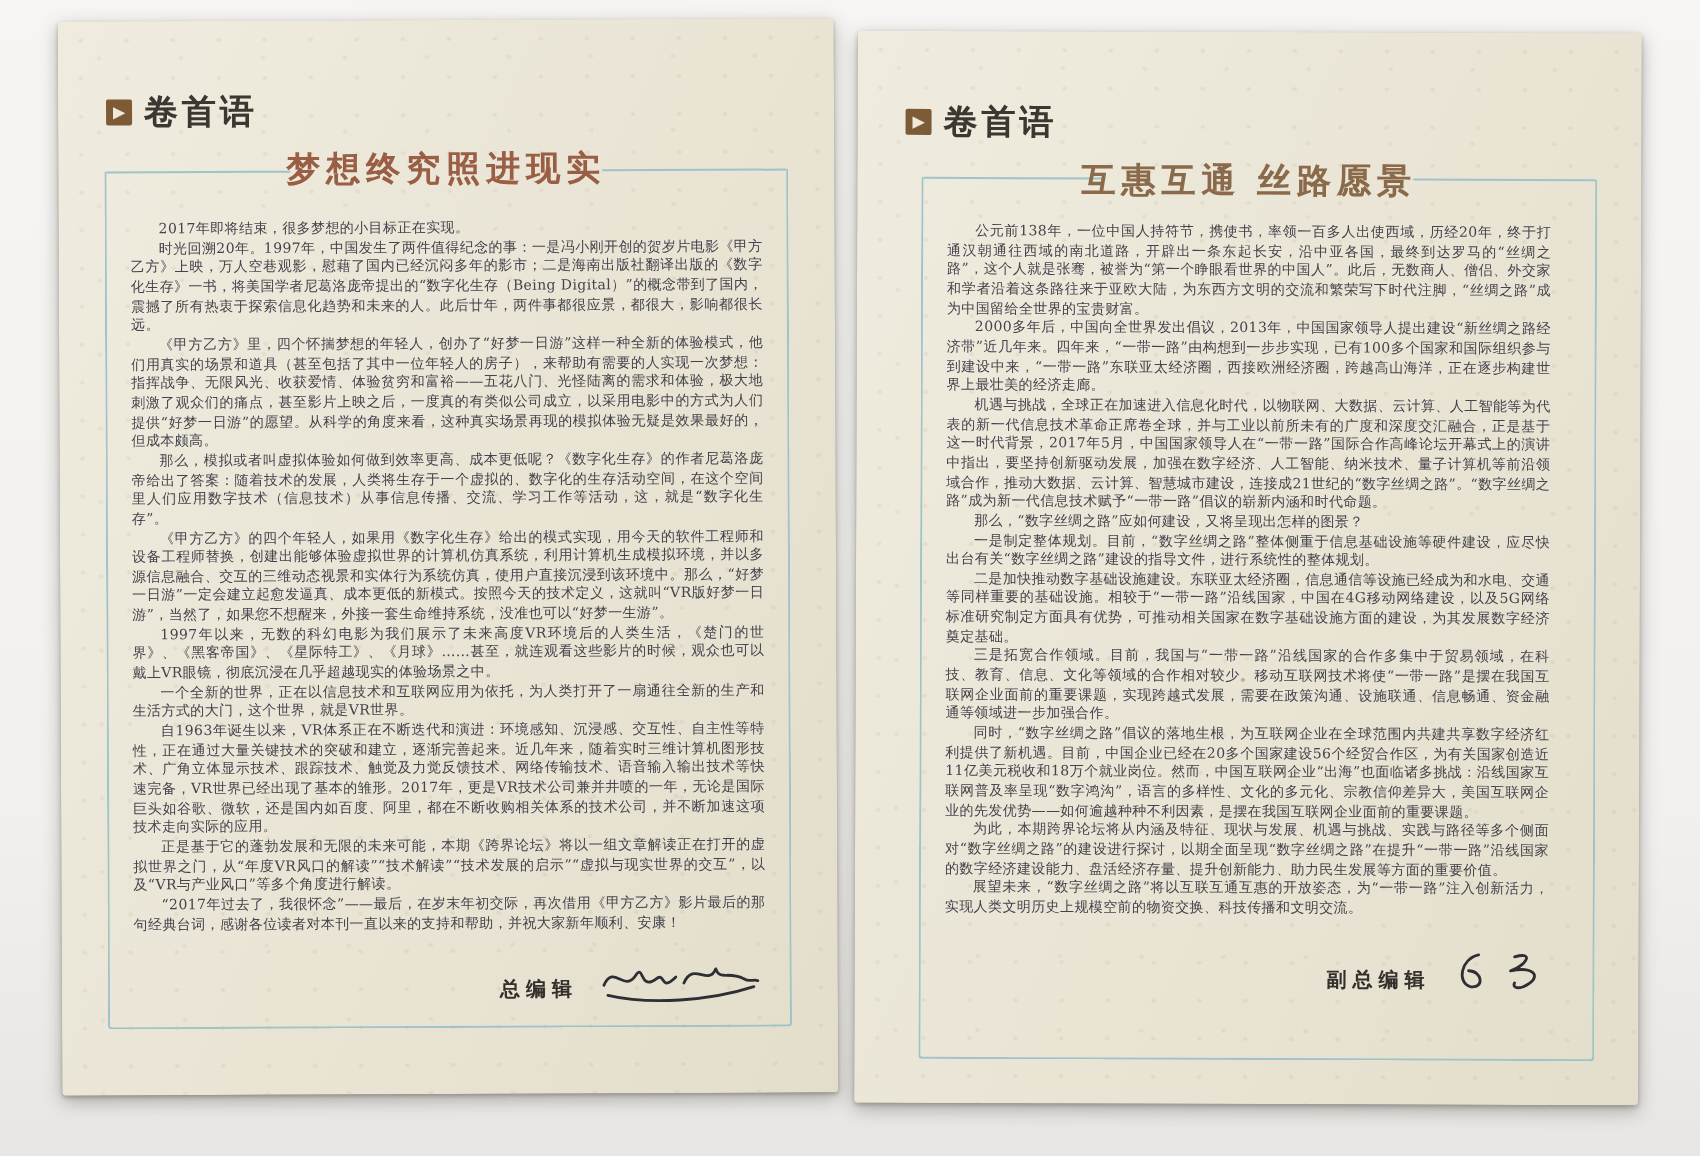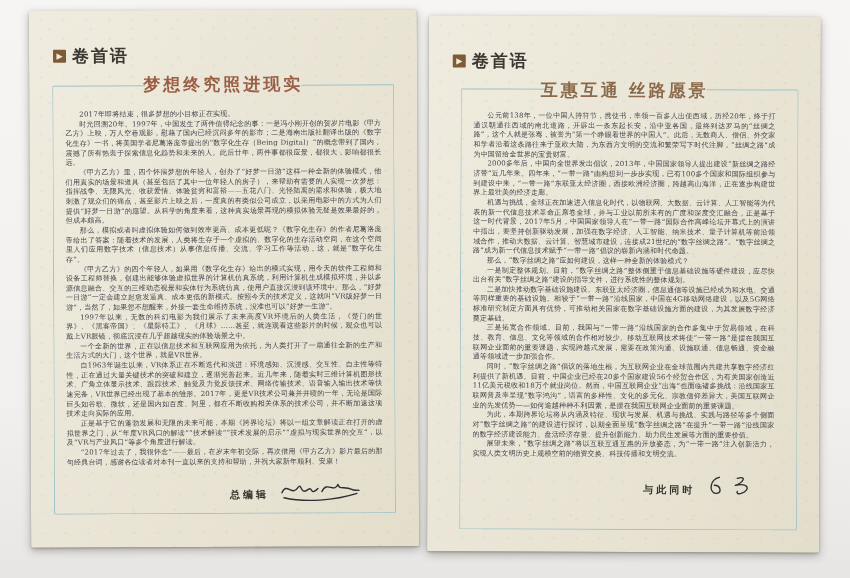--- a/index.html
+++ b/index.html
@@ -55,21 +55,21 @@
     position:absolute;
     font-family:"DejaVu Serif","Liberation Serif",serif;
     font-size:7px;line-height:1.38;color:#43434b;
     text-align:justify;letter-spacing:.2px;
   }
   .page-left .body-text{left:36px;right:36px;top:100px;}
   .page-right .body-text{left:45px;right:45px;top:96px;}
   .body-text p{margin:0;text-indent:2em;}
 
   .byline{
-    position:absolute;right:58px;
+    position:absolute;right:38px;
     display:flex;align-items:flex-end;gap:8px;
   }
   .page-left .byline{bottom:42px;}
   .page-right .byline{bottom:52px;}
   .byline-role{
     font-weight:bold;font-size:10px;color:#33302b;letter-spacing:3px;
     padding-bottom:3px;
   }
   .sig{display:block;}
   .sig path{stroke:#2e2e34;stroke-width:1.4;fill:none;stroke-linecap:round;stroke-linejoin:round;}
@@ -118,30 +118,30 @@
     </div>
     <div class="page-title" style="color: rgb(138, 106, 74);">互惠互通 丝路愿景</div>
     <div class="frame">
       <div class="frame-top tl"></div>
       <div class="frame-top tr"></div>
     </div>
     <div class="body-text">
       <p>公元前138年，一位中国人持符节，携使书，率领一百多人出使西域，历经20年，终于打通汉朝通往西域的南北道路，开辟出一条东起长安，沿中亚各国，最终到达罗马的“丝绸之路”，这个人就是张骞，被誉为“第一个睁眼看世界的中国人”。此后，无数商人、僧侣、外交家和学者沿着这条路往来于亚欧大陆，为东西方文明的交流和繁荣写下时代注脚，“丝绸之路”成为中国留给全世界的宝贵财富。</p>
       <p>2000多年后，中国向全世界发出倡议，2013年，中国国家领导人提出建设“新丝绸之路经济带”近几年来。四年来，“一带一路”由构想到一步步实现，已有100多个国家和国际组织参与到建设中来，“一带一路”东联亚太经济圈，西接欧洲经济圈，跨越高山海洋，正在逐步构建世界上最壮美的经济走廊。</p>
       <p>机遇与挑战，全球正在加速进入信息化时代，以物联网、大数据、云计算、人工智能等为代表的新一代信息技术革命正席卷全球，并与工业以前所未有的广度和深度交汇融合，正是基于这一时代背景，2017年5月，中国国家领导人在“一带一路”国际合作高峰论坛开幕式上的演讲中指出，要坚持创新驱动发展，加强在数字经济、人工智能、纳米技术、量子计算机等前沿领域合作，推动大数据、云计算、智慧城市建设，连接成21世纪的“数字丝绸之路”。“数字丝绸之路”成为新一代信息技术赋予“一带一路”倡议的崭新内涵和时代命题。</p>
-      <p>那么，“数字丝绸之路”应如何建设，这样一种全新的体验模式？</p>
+      <p>那么，“数字丝绸之路”应如何建设，又将呈现出怎样的图景？</p>
       <p>一是制定整体规划。目前，“数字丝绸之路”整体侧重于信息基础设施等硬件建设，应尽快出台有关“数字丝绸之路”建设的指导文件，进行系统性的整体规划。</p>
       <p>二是加快推动数字基础设施建设。东联亚太经济圈，信息通信等设施已经成为和水电、交通等同样重要的基础设施。相较于“一带一路”沿线国家，中国在4G移动网络建设，以及5G网络标准研究制定方面具有优势，可推动相关国家在数字基础设施方面的建设，为其发展数字经济奠定基础。</p>
       <p>三是拓宽合作领域。目前，我国与“一带一路”沿线国家的合作多集中于贸易领域，在科技、教育、信息、文化等领域的合作相对较少。移动互联网技术将使“一带一路”是摆在我国互联网企业面前的重要课题，实现跨越式发展，需要在政策沟通、设施联通、信息畅通、资金融通等领域进一步加强合作。</p>
       <p>同时，“数字丝绸之路”倡议的落地生根，为互联网企业在全球范围内共建共享数字经济红利提供了新机遇。目前，中国企业已经在20多个国家建设56个经贸合作区，为有关国家创造近11亿美元税收和18万个就业岗位。然而，中国互联网企业“出海”也面临诸多挑战：沿线国家互联网普及率呈现“数字鸿沟”，语言的多样性、文化的多元化、宗教信仰差异大，美国互联网企业的先发优势——如何逾越种种不利因素，是摆在我国互联网企业面前的重要课题。</p>
       <p>为此，本期跨界论坛将从内涵及特征、现状与发展、机遇与挑战、实践与路径等多个侧面对“数字丝绸之路”的建设进行探讨，以期全面呈现“数字丝绸之路”在提升“一带一路”沿线国家的数字经济建设能力、盘活经济存量、提升创新能力、助力民生发展等方面的重要价值。</p>
       <p>展望未来，“数字丝绸之路”将以互联互通互惠的开放姿态，为“一带一路”注入创新活力，实现人类文明历史上规模空前的物资交换、科技传播和文明交流。</p>
     </div>
     <div class="byline">
-      <span class="byline-role">与此同时</span>
+      <span class="byline-role">副总编辑</span>
       <svg class="sig" width="58" height="28" viewBox="0 0 58 28">
         <path d="M16 5 C7 7,5 19,12 21 C19 22,18 13,11 13"></path>
         <path d="M34 6 C44 3,40 10,32 13 C45 10,48 17,38 21 C35 22,33 21,34 19"></path>
       </svg>
     </div>
   </div>
 
 </div>
 
 </body></html>

